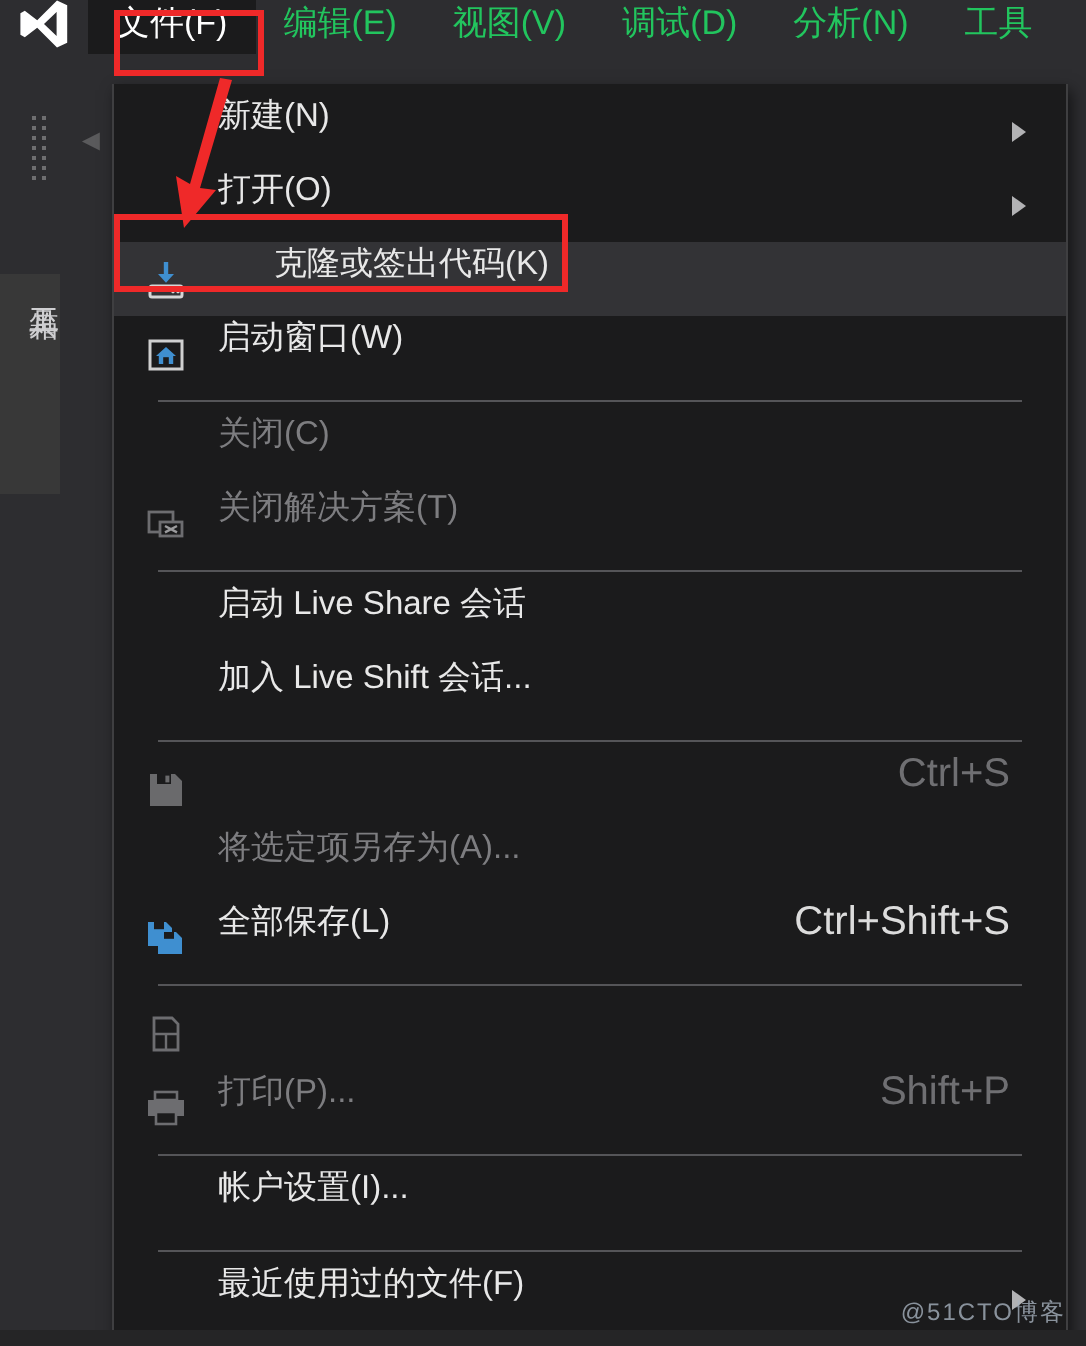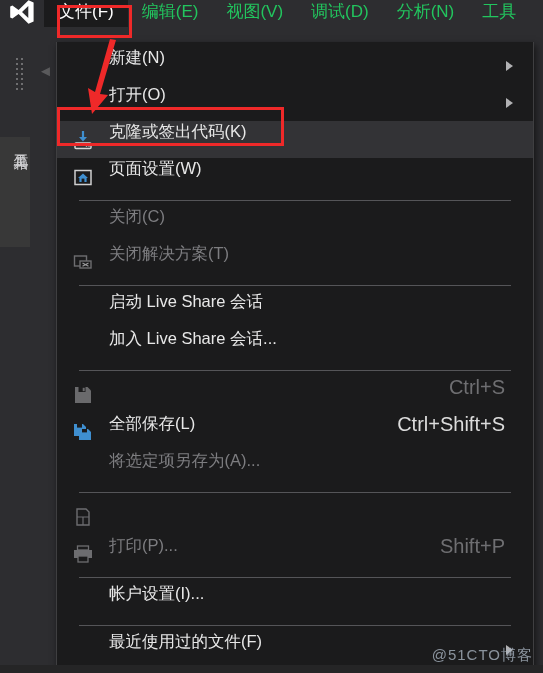--- a/index.html
+++ b/index.html
@@ -88,21 +88,21 @@
   .mi {
     position: relative;
     display: flex; 
     height: 37px;
     padding-left: 0;
     color: #e8e8e8;
     font-size: 16.5px;
     white-space: nowrap;
   }
   .mi.disabled { color: #7d7d80; }
-  .mi.hl { background: #333336; }
+  .mi.hl { background: #333336; gap: 28px; }
   .mi-icon {
     width: 52px; min-width: 52px;
     height: 37px;
     display: flex; align-items: center; justify-content: center;
   }
   .mi-icon svg { display: block; }
   .mi-label { flex: 1 1 auto; }
   .mi-short {
     margin-left: auto;
     padding-right: 28px;
@@ -142,21 +142,21 @@
     position: absolute; left: 86px; top: 38px;
     width: 60px; height: 78px;
     pointer-events: none;
   }
 
   .watermark {
     position: absolute;
     right: 10px; bottom: 8px;
     color: #a9b4c0;
     opacity: .78;
-    font-size: 15px;
+    font-size: 12px;
     letter-spacing: 1px;
     pointer-events: none;
   }
 
   .bottom-strip {
     position: absolute; left: 0; bottom: 0;
     width: 543px; height: 8px;
     background: #252526;
   }
 </style>
@@ -232,21 +232,21 @@
     </div>
 
     <div class="mi">
       <span class="mi-icon">
         <svg width="22" height="22" viewBox="0 0 22 22" aria-hidden="true">
           <rect x="3" y="4.5" width="16" height="14" fill="none" stroke="#d0d0d0" stroke-width="1.5"></rect>
           <path d="M11 7.5 L16 12 L14.6 12 L14.6 16 L7.4 16 L7.4 12 L6 12 Z" fill="#3f8fd0"></path>
           <rect x="9.6" y="12.6" width="2.8" height="3.4" fill="#1b1b1c"></rect>
         </svg>
       </span>
-      <span class="mi-label">页面设置(W)</span>
+      <span class="mi-label">启动窗口(W)</span>
     </div>
 
     <div class="sep"></div>
 
     <div class="mi disabled">
       <span class="mi-icon"></span>
       <span class="mi-label">关闭(C)</span>
     </div>
 
     <div class="mi disabled">
@@ -262,54 +262,54 @@
 
     <div class="sep"></div>
 
     <div class="mi">
       <span class="mi-icon"></span>
       <span class="mi-label">启动 Live Share 会话</span>
     </div>
 
     <div class="mi">
       <span class="mi-icon"></span>
-      <span class="mi-label">加入 Live Share 会话...</span>
+      <span class="mi-label">加入 Live Shift 会话...</span>
     </div>
 
     <div class="sep"></div>
 
     <div class="mi disabled">
       <span class="mi-icon">
         <svg width="20" height="20" viewBox="0 0 20 20" aria-hidden="true">
           <path d="M2 2 H14.5 L18 5.5 V18 H2 Z" fill="#6a6a6c"></path>
           <rect x="5.5" y="2" width="7" height="5" fill="#1b1b1c"></rect>
           <rect x="9.7" y="2.8" width="2" height="3.4" fill="#6a6a6c"></rect>
         </svg>
       </span>
       <span class="mi-short">Ctrl+S</span>
+    </div>
+
+    <div class="mi disabled">
+      <span class="mi-icon"></span>
+      <span class="mi-label">将选定项另存为(A)...</span>
     </div>
 
     <div class="mi">
       <span class="mi-icon">
         <svg width="22" height="22" viewBox="0 0 22 22" aria-hidden="true">
           <path d="M2 3 H11 L14 6 V15 H2 Z" fill="#3f8fd0"></path>
           <rect x="5" y="3" width="5" height="3.6" fill="#1b1b1c"></rect>
           <path d="M7 8 H16 L19 11 V19 H7 Z" fill="#3f8fd0"></path>
           <rect x="10" y="8" width="5" height="3.4" fill="#1b1b1c"></rect>
         </svg>
       </span>
       <span class="mi-label">全部保存(L)</span>
       <span class="mi-short">Ctrl+Shift+S</span>
     </div>
 
-    <div class="mi disabled">
-      <span class="mi-icon"></span>
-      <span class="mi-label">将选定项另存为(A)...</span>
-    </div>
-
     <div class="sep"></div>
 
     <div class="mi disabled">
       <span class="mi-icon">
         <svg width="20" height="20" viewBox="0 0 20 20" aria-hidden="true">
           <path d="M4 2 H13 L16 5 V18 H4 Z" fill="none" stroke="#6d6d70" stroke-width="1.4"></path>
           <path d="M4 10 H16 M10 10 V18" stroke="#6d6d70" stroke-width="1.2"></path>
         </svg>
       </span>
     </div>

